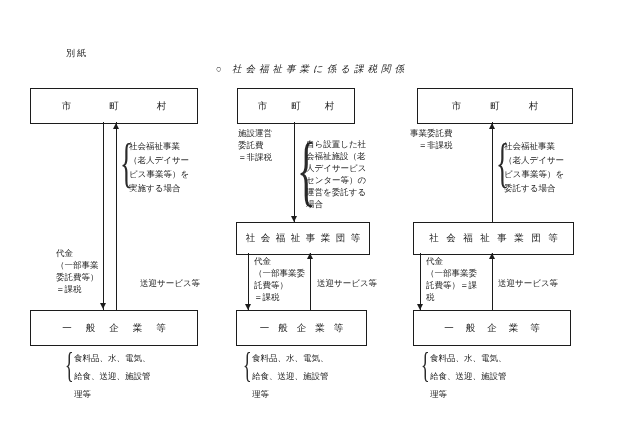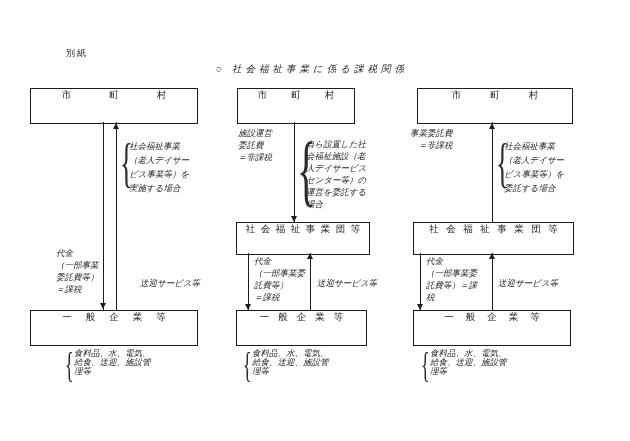--- a/index.html
+++ b/index.html
@@ -5,25 +5,25 @@
   html,body{margin:0;padding:0;background:#ffffff;}
   .page{
     position:relative;width:612px;height:441px;background:#ffffff;
     font-family:"Liberation Serif","DejaVu Serif",serif;color:#1c1c1c;
     overflow:hidden;
   }
   .title{position:absolute;left:216px;top:63px;font-size:9.5px;letter-spacing:4px;white-space:nowrap;font-style:italic;}
   .corner{position:absolute;left:66px;top:47px;font-size:9px;letter-spacing:2px;}
   .box{
     position:absolute;border:1px solid #1c1c1c;background:#fff;
-    display:flex;align-items:flex-start;justify-content:center;
+    display:flex;align-items:center;justify-content:center;
     font-size:9.5px;white-space:nowrap;
   }
-  .note{position:absolute;font-size:8.5px;white-space:pre-line;font-style:italic;}
-  .lh11{line-height:9px;}
+  .note{position:absolute;font-size:8.5px;white-space:pre-line;}
+  .lh11{line-height:18px;}
   .lh12{line-height:12px;}
   .lh14{line-height:14px;}
   .vline{position:absolute;width:1px;background:#1c1c1c;}
   .arrow{position:absolute;width:0;height:0;}
   .arrow.up{border-left:3px solid transparent;border-right:3px solid transparent;border-bottom:6px solid #1c1c1c;}
   .arrow.down{border-left:3px solid transparent;border-right:3px solid transparent;border-top:6px solid #1c1c1c;}
   .brace{
     position:absolute;line-height:1;color:#2a2a2a;font-weight:400;
     transform:scaleX(.5);transform-origin:left top;
   }

